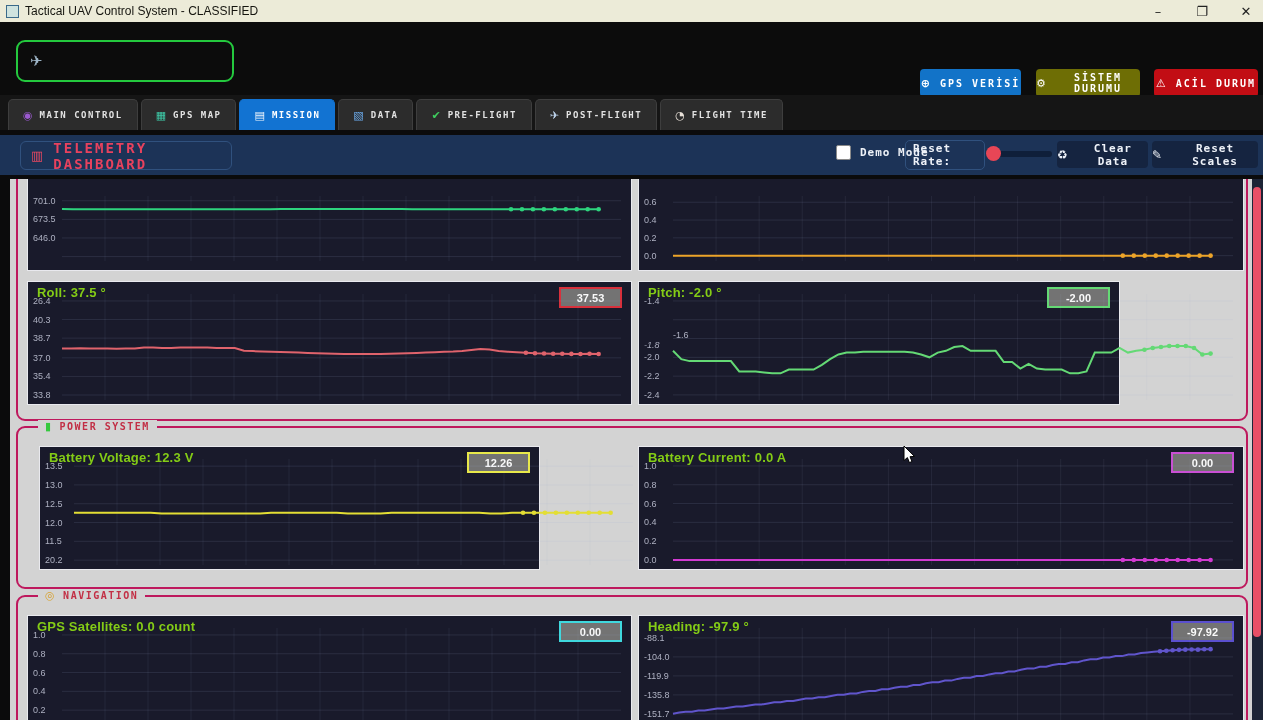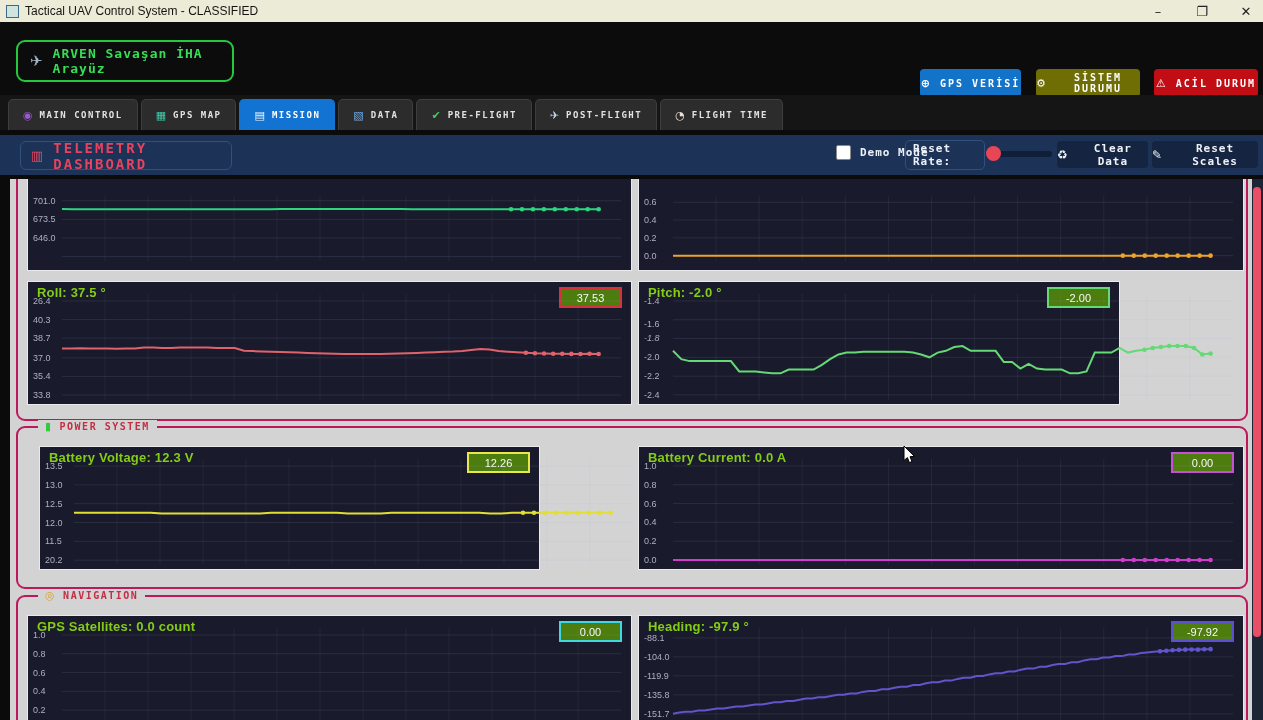--- a/index.html
+++ b/index.html
@@ -93,22 +93,22 @@
   .row2 .lft { left:9px;  top:174px; width:605px; height:124px; }
   .row2 .rgt { left:620px; top:174px; width:482px; height:124px; }
   .g1 .lft   { left:21px;  top:18px;  width:501px; height:124px; }
   .g1 .rgt   { left:620px; top:18px;  width:606px; height:124px; }
   .g2 .lft   { left:9px;  top:18px;  width:605px; height:135px; }
   .g2 .rgt   { left:620px; top:18px;  width:606px; height:135px; }
 
   .chart-title { position:absolute; left:9px; top:3px; font-size:13px; font-weight:bold;
     color:#84cc16; letter-spacing:0.2px; }
   .value-box { position:absolute; right:9px; top:5px; width:63px; height:21px;
-    background:#4d7c0f; border:2px solid #888; display:flex; align-items:center;
-    justify-content:center; font-size:11px; font-weight:normal; color:#fafafa; }
+    background:#737373; border:2px solid #888; display:flex; align-items:center;
+    justify-content:center; font-size:11px; font-weight:bold; color:#fafafa; }
   .chart-plot { position:absolute; left:34px; right:10px; top:12px; height:106px; }
   .panel--cut .chart-plot { top:54px; height:65px; }
   .tick { position:absolute; left:5px; width:29px; font-size:9px; color:#aeb1c2; }
 
   
   .scrollbar { position:absolute; right:0; top:0; width:11px; height:541px; background:#1d2436; }
   .scroll-thumb { position:absolute; left:1px; top:8px; width:8px; height:450px;
     background:#e84f66; border-radius:4px; cursor:pointer; }
 
   .cursor { position:absolute; left:903px; top:446px; z-index:50; pointer-events:none; }
@@ -122,21 +122,20 @@
   <div class="win-controls">
     <div class="win-btn">–</div>
     <div class="win-btn">❐</div>
     <div class="win-btn">✕</div>
   </div>
 </div>
 
 <div class="app-header">
   <div class="logo-box">
     <span class="logo-icon">✈</span>
-    <span class="logo-text">ARVEN Savaşan İHA Arayüz</span>
   </div>
   <button class="hdr-btn" id="hdr-btn-0" style="background: rgb(18, 115, 200);">
     <span class="ico">⊕</span>
     <span>GPS VERİSİ</span>
   </button>
   <button class="hdr-btn" id="hdr-btn-1" style="background: rgb(110, 110, 5);">
     <span class="ico">⚙</span>
     <span>SİSTEM DURUMU</span>
   </button>
   <button class="hdr-btn" id="hdr-btn-2" style="background: rgb(194, 13, 20);">
@@ -346,22 +345,22 @@
               <circle cx="479.7046153846154" cy="53.93971631205671" r="2.3" fill="#64d975"></circle>
               <circle cx="487.97538461538466" cy="52.99999999999998" r="2.3" fill="#64d975"></circle>
               <circle cx="496.2461538461539" cy="52.06028368794324" r="2.3" fill="#64d975"></circle>
               <circle cx="504.5169230769231" cy="52.06028368794324" r="2.3" fill="#64d975"></circle>
               <circle cx="512.7876923076924" cy="52.06028368794324" r="2.3" fill="#64d975"></circle>
               <circle cx="521.0584615384615" cy="53.93971631205671" r="2.3" fill="#64d975"></circle>
               <circle cx="529.3292307692308" cy="60.517730496453886" r="2.3" fill="#64d975"></circle>
               <circle cx="537.6" cy="59.578014184397155" r="2.3" fill="#64d975"></circle>
             </svg></div>
       <div class="tick" style="top: 13.9539px;">-1.4</div>
-          <div class="tick" style="top: 37px;">-1.6</div>
-          <div class="tick" style="top: 51px; font-style: italic;">-1.8</div>
+          <div class="tick" style="top: 48px; margin-left: 29px;">-1.6</div>
+          <div class="tick" style="top: 58px; font-style: italic;">-1.8</div>
           <div class="tick" style="top: 70.3369px;">-2.0</div>
           <div class="tick" style="top: 89.1312px;">-2.2</div>
           <div class="tick" style="top: 107.926px;">-2.4</div>
         </div>
     </div>
   </div>
 
   <div class="group g1" id="group-1">
     <div class="group-label">
       <span class="ico" id="sec-ico-0">▮</span>

